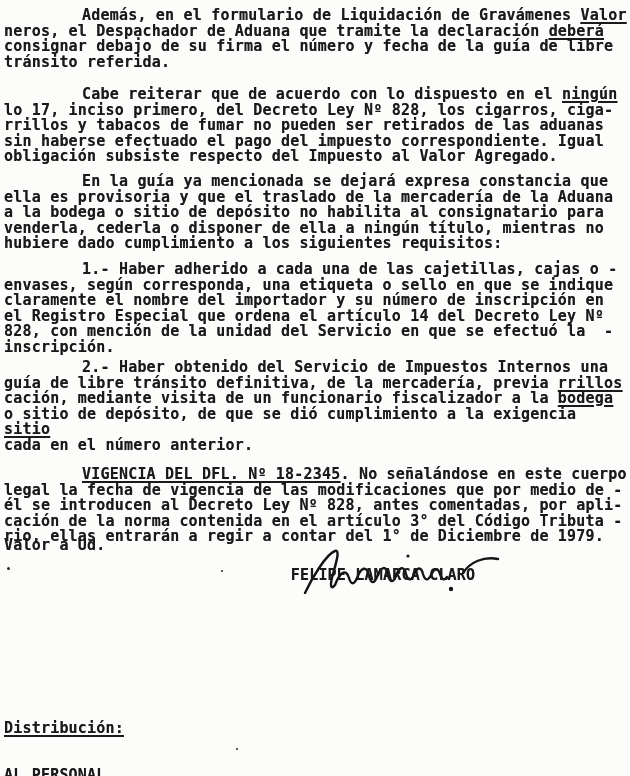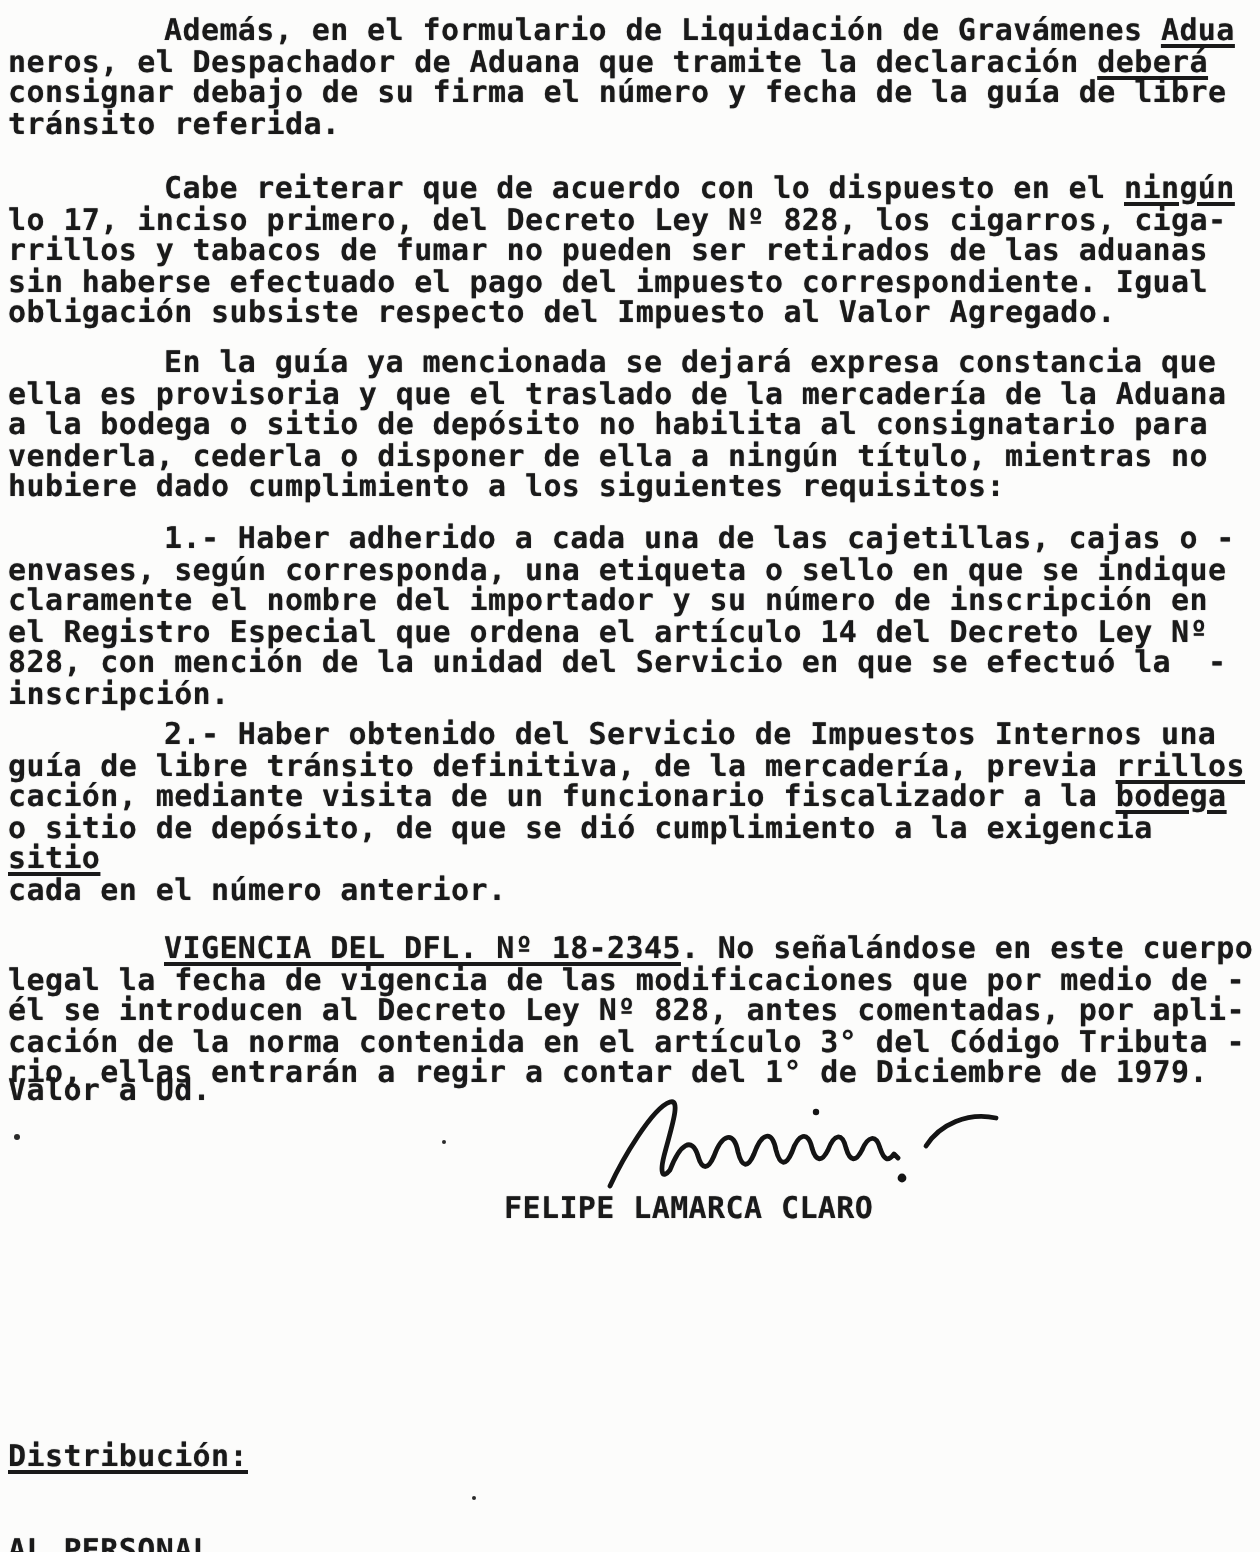--- a/index.html
+++ b/index.html
@@ -28,22 +28,22 @@
     white-space:pre-wrap;
   }
   .indent{text-indent:78px;}
   .tw u, .uline{
     text-decoration:underline;
     text-decoration-thickness:1.6px;
     text-underline-offset:2px;
   }
   .sig-block{
     position:absolute;
-    left:252px;top:597px;width:262px;
-    text-align:left;
+    left:252px;top:568px;width:262px;
+    text-align:center;
     white-space:pre;
   }
   .sig-svg{
     position:absolute;
     left:298px;top:547px;
     width:218px;height:54px;
   }
   .sig-svg path{fill:none;stroke:#141414;stroke-width:2.4;stroke-linecap:round;stroke-linejoin:round;}
   .sig-svg circle{fill:#141414;}
   .dist{
@@ -53,21 +53,21 @@
   .speck{position:absolute;background:#2a2a2a;border-radius:50%;}
   .sp1{left:7px;top:567px;width:3px;height:3px;}
   .sp2{left:221px;top:570px;width:2px;height:2px;}
   .sp3{left:236px;top:748px;width:2px;height:2px;}
 </style>
 </head>
 <body>
 
 <div class="sheet" style="background: rgb(252, 252, 251); color: rgb(26, 26, 26);">
 
-  <div class="tw indent" style="top:8px">Además, en el formulario de Liquidación de Gravámenes <u>Adua</u>
+  <div class="tw indent" style="top:8px">Además, en el formulario de Liquidación de Gravámenes <u>Valor</u>
 neros, el Despachador de Aduana que tramite la declaración <u>deberá</u>
 consignar debajo de su firma el número y fecha de la guía de libre
 tránsito referida.</div>
   <div class="tw indent" style="top:87px">Cabe reiterar que de acuerdo con lo dispuesto en el <u>ningún</u>
 lo 17, inciso primero, del Decreto Ley Nº 828, los cigarros, ciga-
 rrillos y tabacos de fumar no pueden ser retirados de las aduanas
 sin haberse efectuado el pago del impuesto correspondiente. Igual
 obligación subsiste respecto del Impuesto al Valor Agregado.</div>
   <div class="tw indent" style="top:174px">En la guía ya mencionada se dejará expresa constancia que
 ella es provisoria y que el traslado de la mercadería de la Aduana

